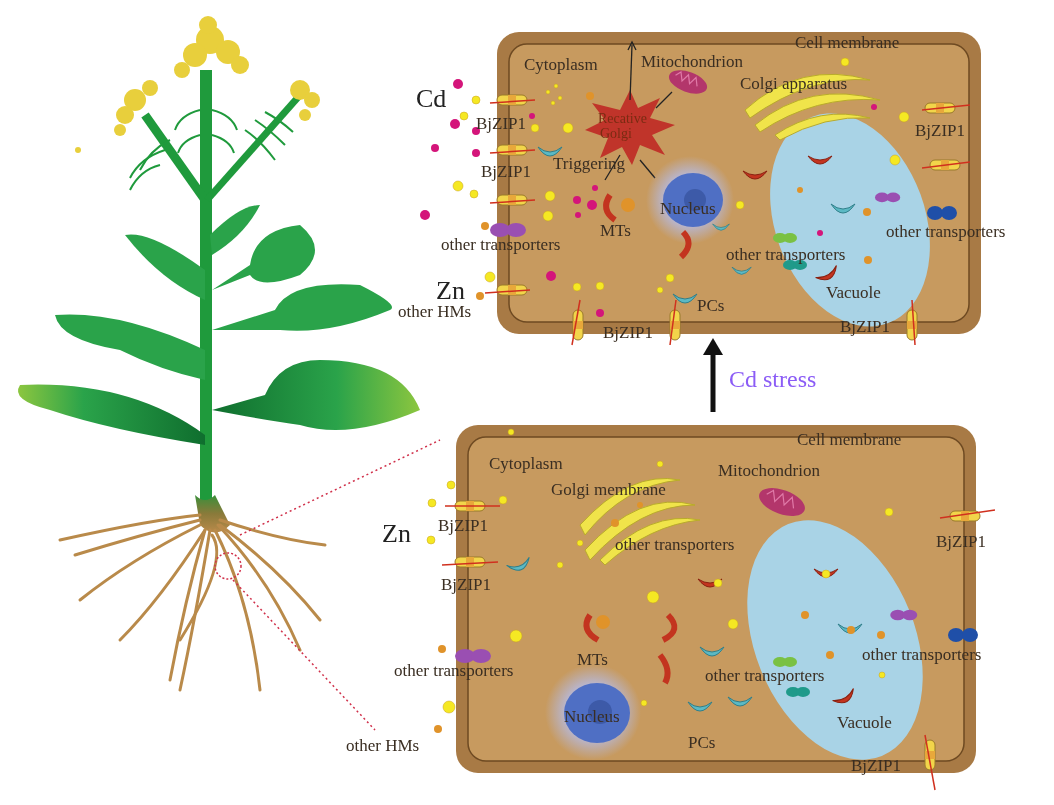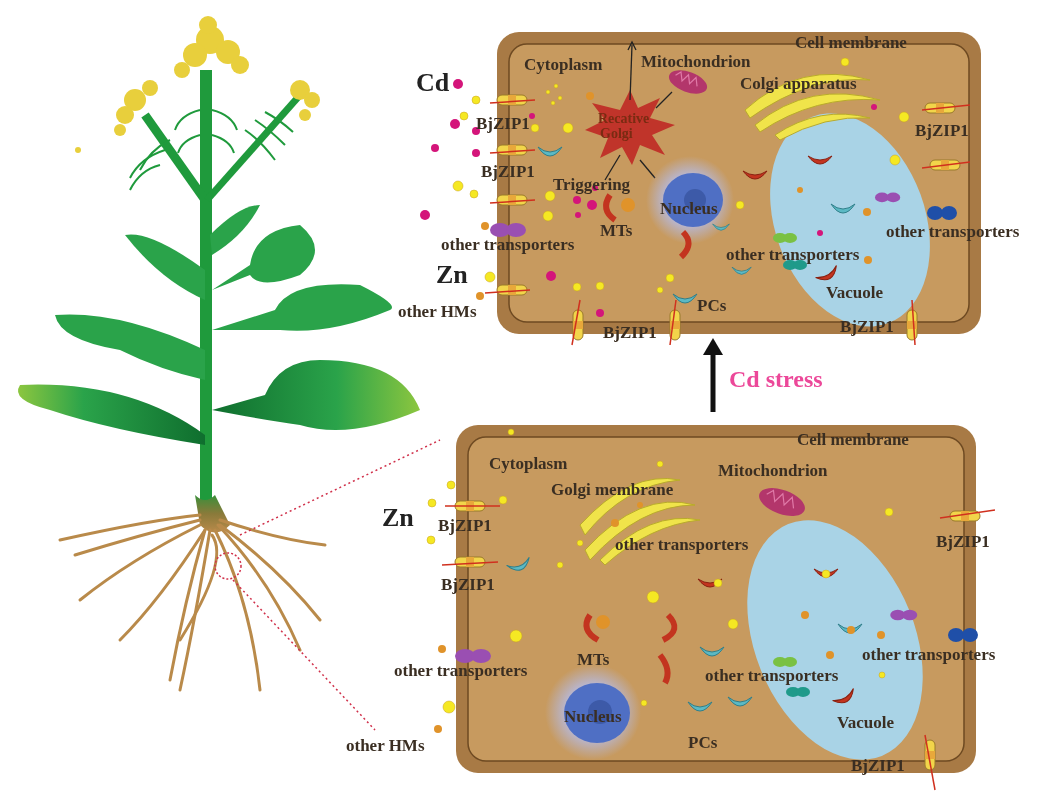--- a/index.html
+++ b/index.html
@@ -1,20 +1,20 @@
 <!DOCTYPE html>
 <html><head>
 <meta charset="utf-8">
 <style>
   html, body { margin:0; padding:0; background:#ffffff; }
   body { width:1054px; height:805px; position:relative; overflow:hidden; font-family:"Liberation Serif", "DejaVu Serif", serif; }
   #stage { position:absolute; left:0; top:0; width:1054px; height:805px; }
-  .lbl { position:absolute; white-space:nowrap; color:#3a2e22; font-size:17px; line-height:1;font-weight:bold; }
-  .lbl.big { font-size:26px; color:#222; }
-  .lbl.stress { font-size:24px; color:#ec4899; }
+  .lbl { position:absolute; white-space:nowrap; color:#3a2e22; font-size:17px; line-height:1; }
+  .lbl.big { font-size:26px; color:#222;margin-top:16px; }
+  .lbl.stress { font-size:24px; color:#8b5cf6; }
   .lbl.ros { color:#7a2b12; font-size:14px; text-align:center; }
 </style>
 </head>
 <body>
 
 <div id="stage">
 
 <svg width="1054" height="805" viewBox="0 0 1054 805" xmlns="http://www.w3.org/2000/svg" style="position:absolute;left:0;top:0">
   <defs>
     <linearGradient id="leafGradL" x1="0" x2="1" y1="0" y2="0">
@@ -325,21 +325,21 @@
 <span class="lbl big" style="left:416px;top:70px">Cd</span>
 <span class="lbl big" style="left:436px;top:262px">Zn</span>
 <span class="lbl" style="left:398px;top:303px">other HMs</span>
 
 <span class="lbl" style="left:524px;top:56px">Cytoplasm</span>
 <span class="lbl" style="left:641px;top:53px">Mitochondrion</span>
 <span class="lbl" style="left:795px;top:34px">Cell membrane</span>
 <span class="lbl" style="left:740px;top:75px">Colgi apparatus</span>
 <span class="lbl ros" style="left:598px;top:112px">Recative</span>
 <span class="lbl ros" style="left:600px;top:127px">Golgi</span>
-<span class="lbl" style="left:553px;top:176px">Triggering</span>
+<span class="lbl" style="left:553px;top:155px">Triggering</span>
 <span class="lbl" style="left:660px;top:200px">Nucleus</span>
 <span class="lbl" style="left:600px;top:222px">MTs</span>
 <span class="lbl" style="left:697px;top:297px">PCs</span>
 <span class="lbl" style="left:826px;top:284px">Vacuole</span>
 <span class="lbl" style="left:441px;top:236px">other transporters</span>
 <span class="lbl" style="left:726px;top:246px">other transporters</span>
 <span class="lbl" style="left:886px;top:223px">other transporters</span>
 <span class="lbl" style="left:476px;top:115px">BjZIP1</span>
 <span class="lbl" style="left:481px;top:163px">BjZIP1</span>
 <span class="lbl" style="left:915px;top:122px">BjZIP1</span>

